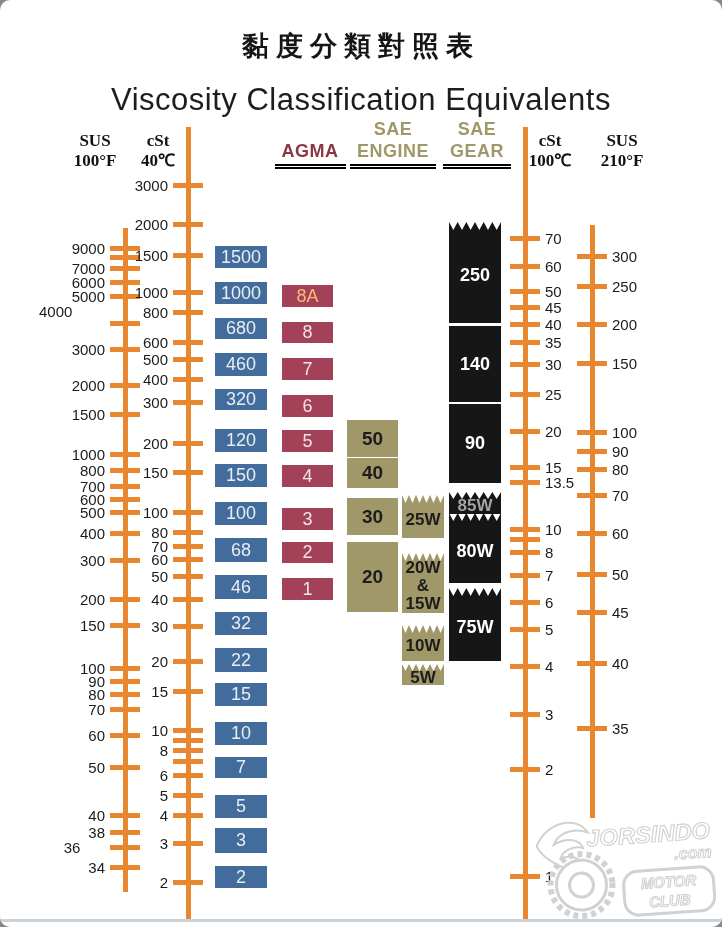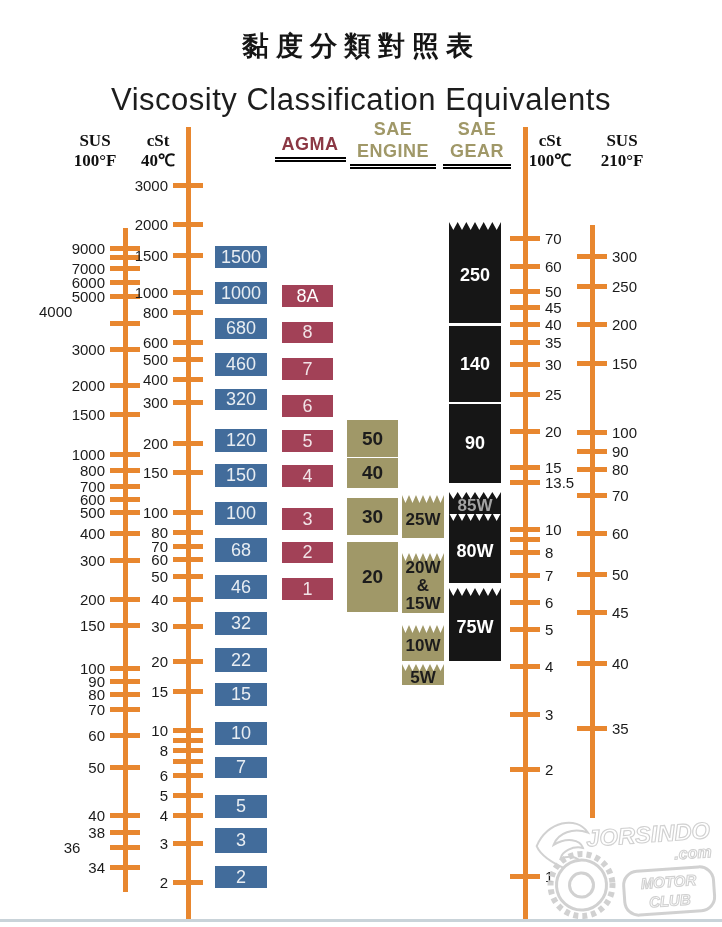--- a/index.html
+++ b/index.html
@@ -1,17 +1,17 @@
 <!DOCTYPE html>
 <html><head>
 <meta charset="utf-8">
 <style>
   html,body{margin:0;padding:0;background:#888;}
   .page{position:relative;width:722px;height:927px;background:#ffffff;overflow:hidden;
-        font-family:"Liberation Sans",sans-serif;}
+        font-family:"Liberation Sans",sans-serif;border-radius:10px;}
   .title-zh{position:absolute;top:28px;left:0;right:0;text-align:center;
             font-family:"Liberation Serif",serif;font-weight:bold;font-size:27px;
             letter-spacing:7px;color:#151515;}
   .title-en{position:absolute;top:82px;left:0;right:0;text-align:center;
             font-size:31px;color:#1d1d1d;letter-spacing:0.5px;}
   .unit-hdr{position:absolute;top:131px;width:84px;text-align:center;
             font-family:"Liberation Serif",serif;font-weight:bold;font-size:17px;
             line-height:1.15;color:#111;}
   .cat-hdr{position:absolute;top:126px;height:40px;display:flex;flex-direction:column;
            justify-content:flex-end;align-items:center;
@@ -49,21 +49,21 @@
   </div>
   <div class="unit-hdr" style="left:508px;">
     <div>cSt</div>
     <div>100℃</div>
   </div>
   <div class="unit-hdr" style="left:580px;">
     <div>SUS</div>
     <div>210°F</div>
   </div>
 
-  <div class="cat-hdr" style="left:270px;width:80px;color:#8B3844;justify-content:center;">
+  <div class="cat-hdr" style="left:270px;width:80px;color:#8B3844;">
     <span class="u2">AGMA</span>
   </div>
   <div class="cat-hdr" style="left:343px;width:100px;color:#A09868;">
     <div class="sae-top">SAE</div>
     <span class="u2">ENGINE</span>
   </div>
   <div class="cat-hdr" style="left:437px;width:80px;color:#A09868;">
     <div class="sae-top">SAE</div>
     <span class="u2">GEAR</span>
   </div>
@@ -298,21 +298,21 @@
       </div>
       <div class="cbox" style="left: 215px; top: 795px; width: 52px; height: 23px; background: rgb(66, 108, 155); color: rgb(232, 237, 242); font-size: 18px; font-weight: normal;">
         <span>5</span>
       </div>
       <div class="cbox" style="left: 215px; top: 828px; width: 52px; height: 25px; background: rgb(66, 108, 155); color: rgb(232, 237, 242); font-size: 18px; font-weight: normal;">
         <span>3</span>
       </div>
       <div class="cbox" style="left: 215px; top: 866px; width: 52px; height: 22px; background: rgb(66, 108, 155); color: rgb(232, 237, 242); font-size: 18px; font-weight: normal;">
         <span>2</span>
       </div>
-      <div class="cbox" style="left: 282px; top: 285px; width: 51px; height: 22px; background: rgb(162, 65, 87); color: #ffffff; font-size: 18px; font-weight: normal;">
+      <div class="cbox" style="left: 282px; top: 285px; width: 51px; height: 22px; background: rgb(162, 65, 87); color: #fdba74; font-size: 18px; font-weight: normal;">
         <span>8A</span>
       </div>
       <div class="cbox" style="left: 282px; top: 322px; width: 51px; height: 21px; background: rgb(162, 65, 87); color: rgb(241, 227, 231); font-size: 18px; font-weight: normal;">
         <span>8</span>
       </div>
       <div class="cbox" style="left: 282px; top: 358px; width: 51px; height: 22px; background: rgb(162, 65, 87); color: rgb(241, 227, 231); font-size: 18px; font-weight: normal;">
         <span>7</span>
       </div>
       <div class="cbox" style="left: 282px; top: 395px; width: 51px; height: 22px; background: rgb(162, 65, 87); color: rgb(241, 227, 231); font-size: 18px; font-weight: normal;">
         <span>6</span>

